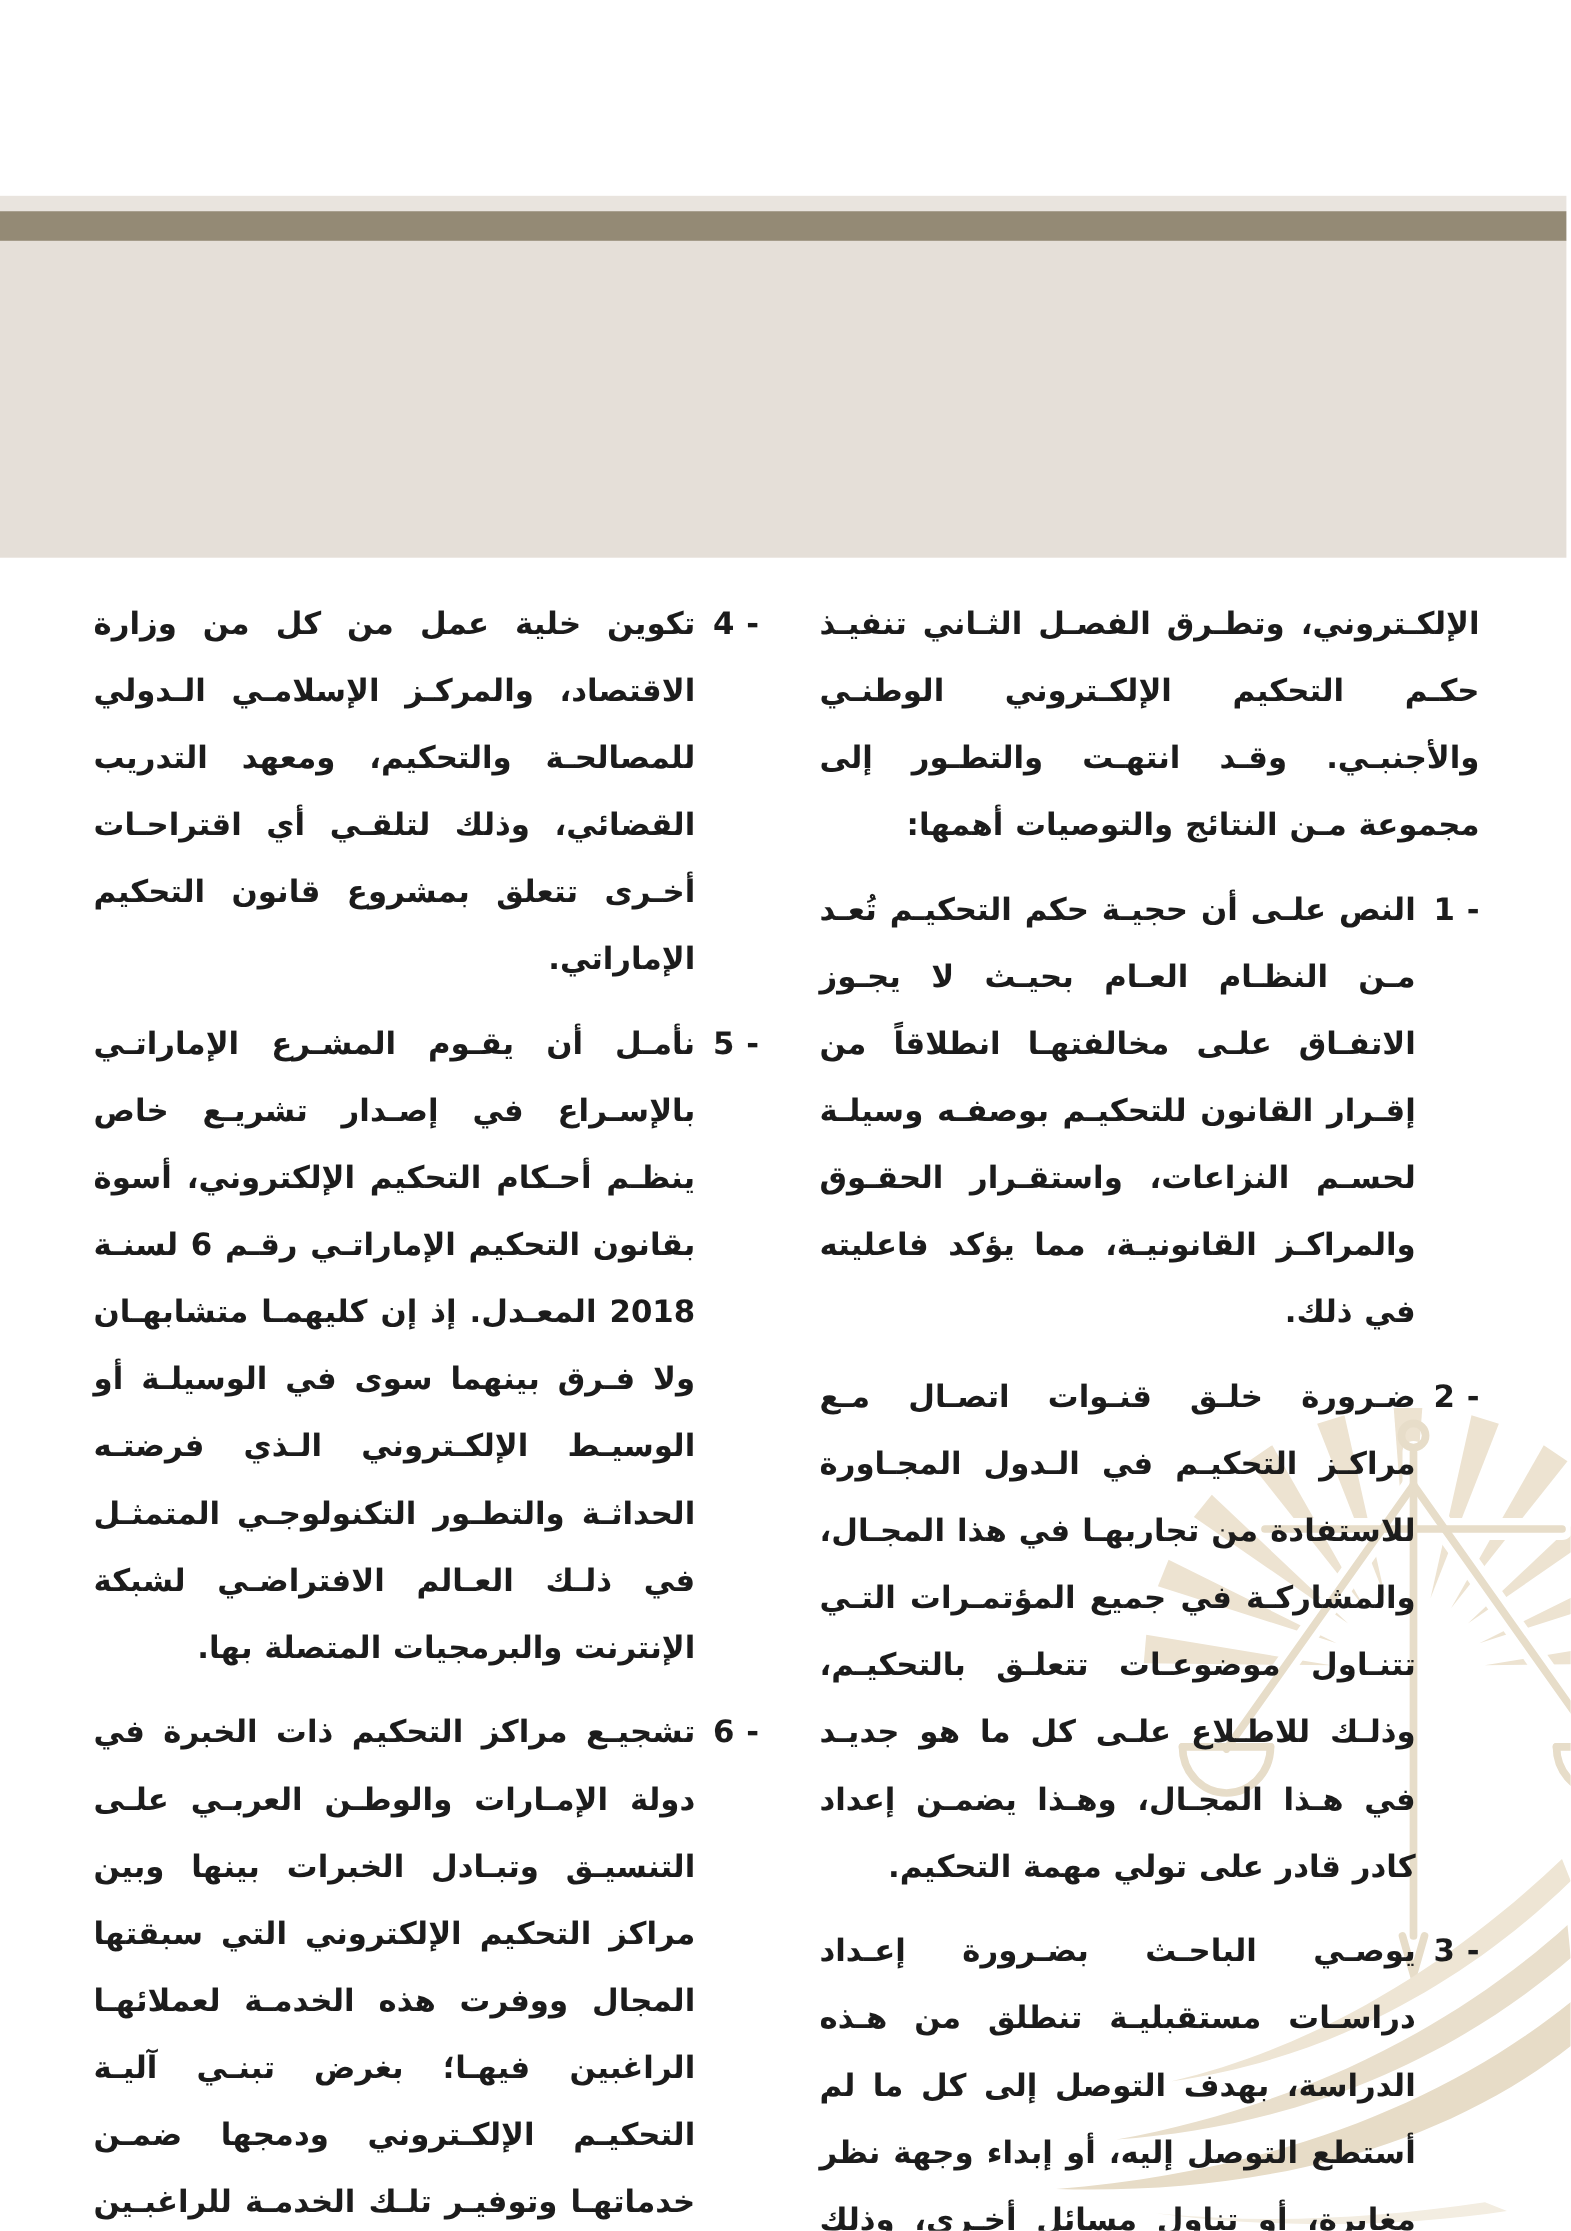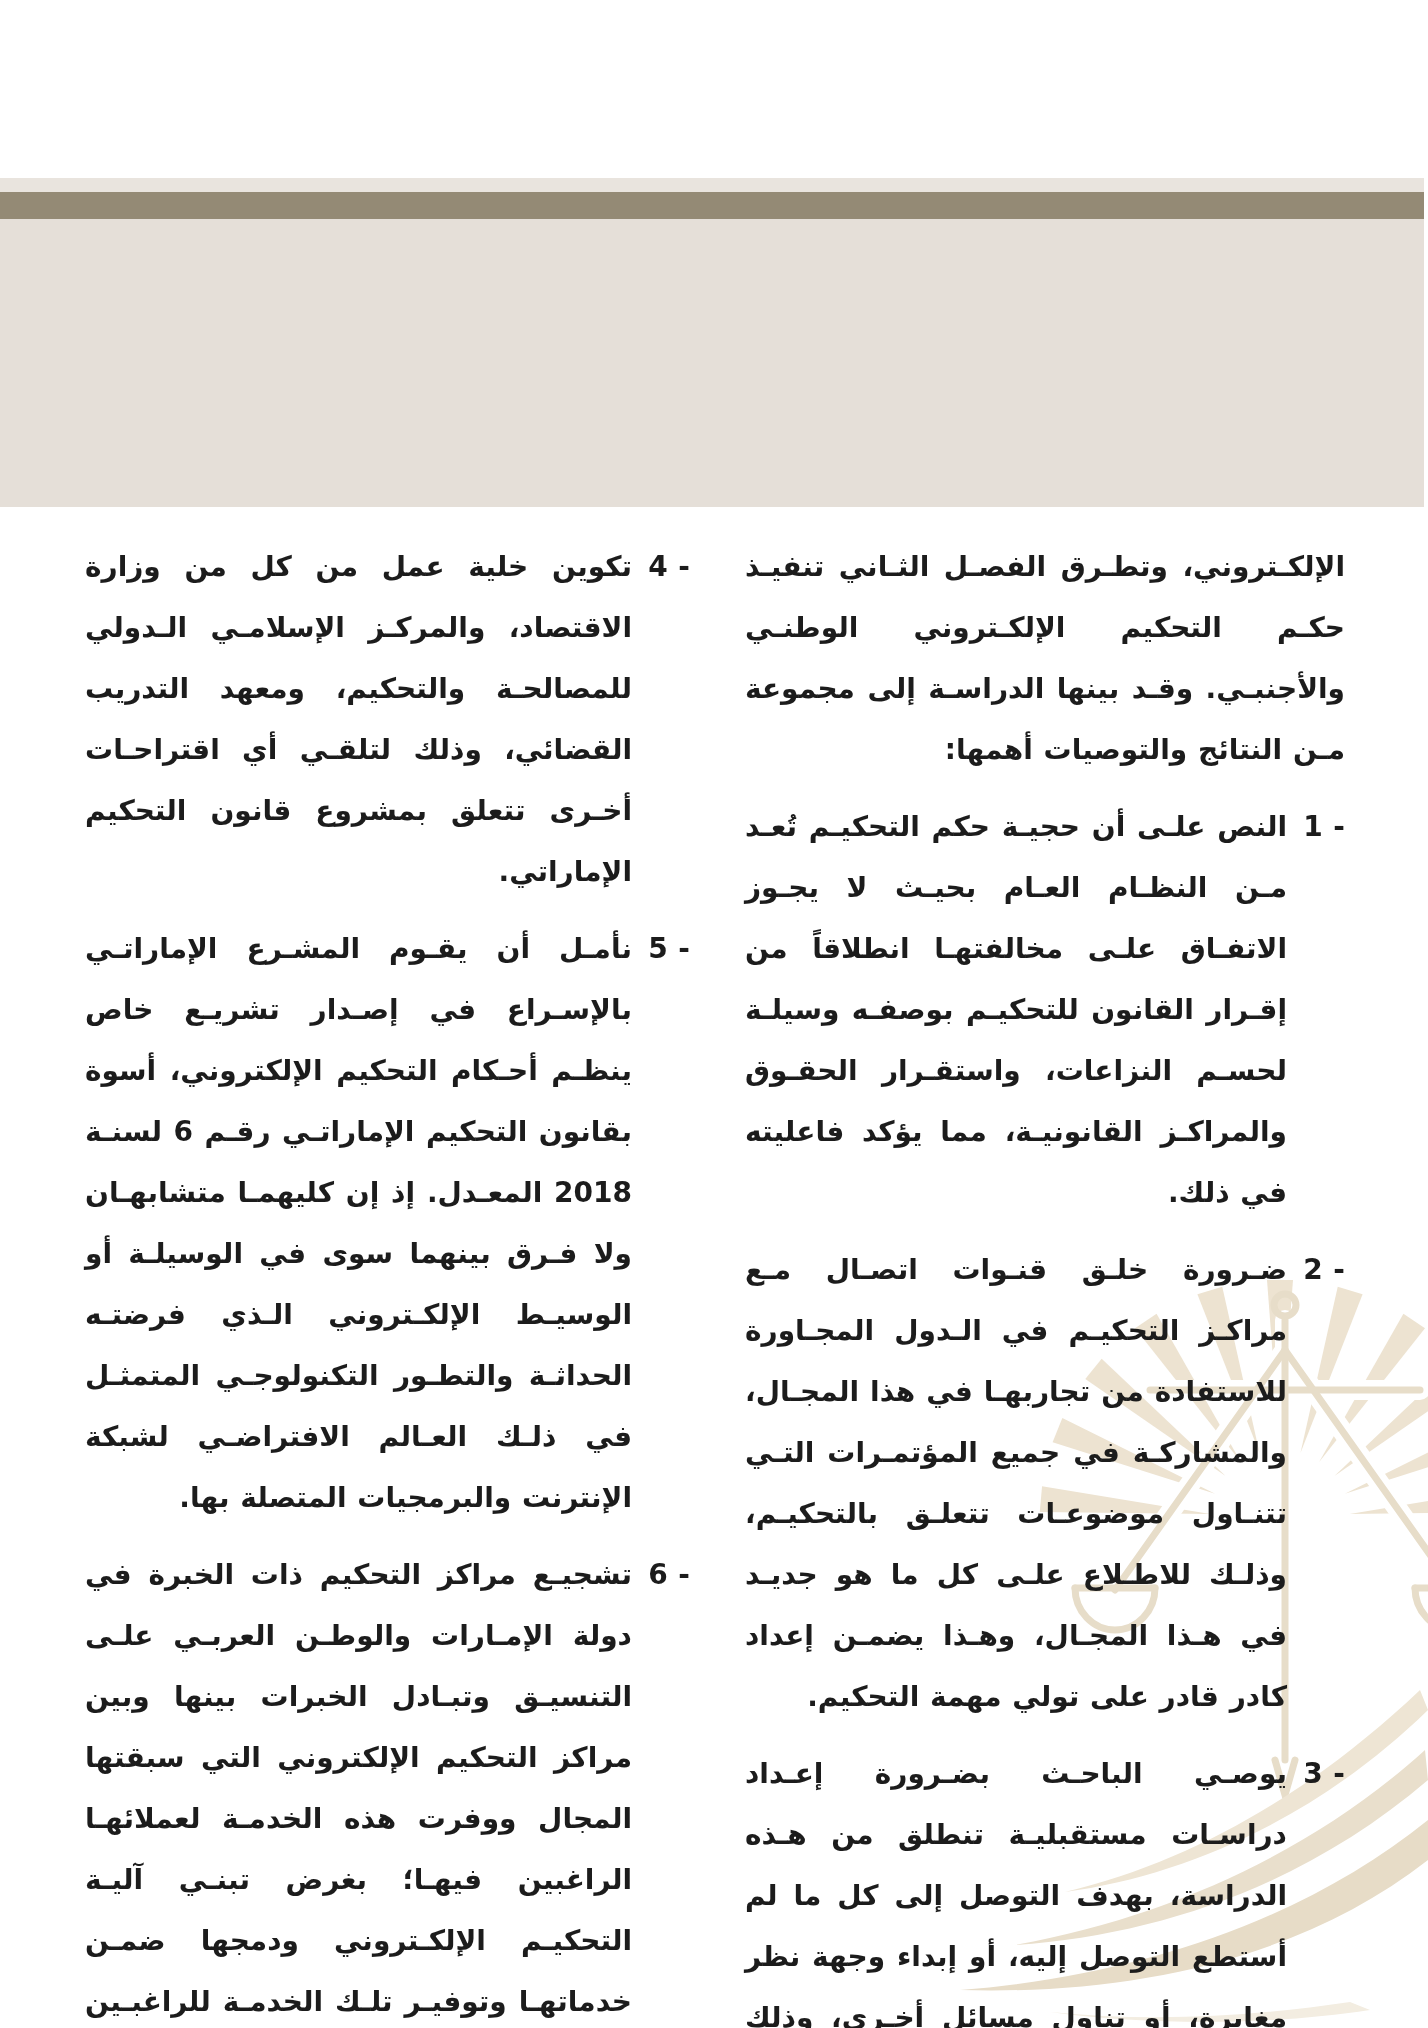--- a/index.html
+++ b/index.html
@@ -91,21 +91,21 @@
 
     <g>
       <path fill="#eee5d4" d="M578,450 C470,555 340,615 215,632 C350,600 470,525 570,430 Z"></path>
       <path fill="#e9dfcc" d="M578,520 C455,625 310,675 165,685 C330,655 470,585 575,490 Z"></path>
       <path fill="#e7dcc7" d="M578,600 C450,700 280,735 110,730 C300,715 460,655 578,560 Z"></path>
       <path fill="#f3ede1" d="M500,742 C400,757 300,762 200,752 C310,767 430,764 520,750 Z"></path>
     </g>
   </svg>
 
   <div class="col col-first" style="color: rgb(28, 28, 28);">
-    <p class="intro">الإلكـتروني، وتطـرق الفصـل الثـاني تنفيـذ حكـم التحكيم الإلكـتروني الوطنـي والأجنبـي. وقـد بينها الدراسـة إلى مجموعة مـن النتائج والتوصيات أهمها:</p>
+    <p class="intro">الإلكـتروني، وتطـرق الفصـل الثـاني تنفيـذ حكـم التحكيم الإلكـتروني الوطنـي والأجنبـي. وقـد انتهـت والتطـور إلى مجموعة مـن النتائج والتوصيات أهمها:</p>
 
     <div class="item">
       <span class="num">1 -</span>
       <span class="txt">النص علـى أن حجيـة حكم التحكيـم تُعـد مـن النظـام العـام بحيـث لا يجـوز الاتفـاق علـى مخالفتهـا انطلاقاً من إقـرار القانون للتحكيـم بوصفـه وسيلـة لحسـم النزاعات، واستقـرار الحقـوق والمراكـز القانونيـة، مما يؤكد فاعليته في ذلك.</span>
     </div>
 
     <div class="item">
       <span class="num">2 -</span>
       <span class="txt">ضـرورة خلـق قنـوات اتصـال مـع مراكـز التحكيـم في الـدول المجـاورة للاستفادة من تجاربهـا في هذا المجـال، والمشاركـة في جميع المؤتمـرات التـي تتنـاول موضوعـات تتعلـق بالتحكيـم، وذلـك للاطـلاع علـى كل ما هو جديـد في هـذا المجـال، وهـذا يضمـن إعداد كادر قادر على تولي مهمة التحكيم.</span>
     </div>

